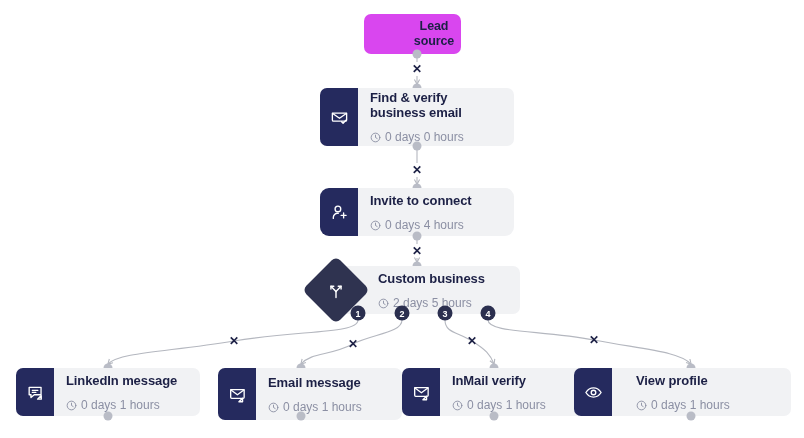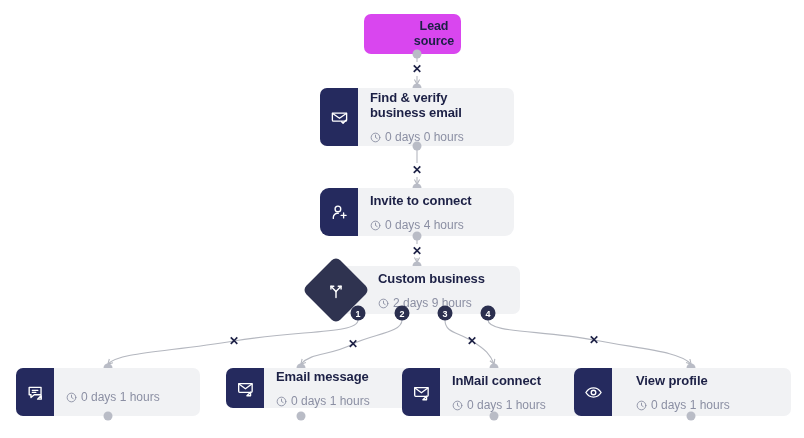--- a/index.html
+++ b/index.html
@@ -198,21 +198,21 @@
 
   <div class="port" style="left:417px;top:266px;"></div>
   <div class="node" style="left:336px;top:266px;width:184px;height:48px;">
     <div class="body" style="padding-left:42px;">
       <div class="title">Custom business</div>
       <div class="meta">
         <svg width="11" height="11" viewBox="0 0 24 24" fill="none" stroke="#8b8fa3" stroke-width="2" stroke-linecap="round">
           <circle cx="12" cy="12" r="9.5"></circle>
             <path d="M12 6.8V12l3.6 2.2"></path>
         </svg>
-        <span>2 days 9 hours</span>
+        <span>2 days 5 hours</span>
       </div>
     </div>
   </div>
   <div class="diamond" style="left:336px;top:290px;">
     <span class="glyph">
       <svg width="19" height="19" viewBox="0 0 24 24" fill="none" stroke="#ffffff" stroke-width="1.8" stroke-linecap="round" stroke-linejoin="round">
         <path d="M12 20.5V13"></path>
         <path d="M12 13L5.6 6.4"></path>
         <path d="M12 13l6.4-6.6"></path>
         <path d="M5.6 6.4h3.6M5.6 6.4v3.6"></path>
@@ -229,33 +229,34 @@
   <div class="port" style="left:108px;top:368px;"></div>
   <div class="node" style="left:16px;top:368px;width:184px;height:48px;">
     <div class="icon-pane">
       <svg width="19" height="19" viewBox="0 0 24 24" fill="none" stroke="#ffffff" stroke-width="1.7" stroke-linecap="round" stroke-linejoin="round">
         <path d="M4 5.5h15v9.4h-8.6L6.3 18.3v-3.4H4z"></path>
         <path d="M8 9.3h7M8 11.9h4.4"></path>
         <path d="M14.6 20.4l4.6-4.6M15.4 20.4h3.9v-3.9"></path>
       </svg>
     </div>
     <div class="body">
+      <div class="title">LinkedIn message</div>
       <div class="meta">
         <svg width="11" height="11" viewBox="0 0 24 24" fill="none" stroke="#8b8fa3" stroke-width="2" stroke-linecap="round">
           <circle cx="12" cy="12" r="9.5"></circle>
             <path d="M12 6.8V12l3.6 2.2"></path>
         </svg>
         <span>0 days 1 hours</span>
       </div>
     </div>
   </div>
   <div class="port" style="left:108px;top:416px;"></div>
 
   <div class="port" style="left:301px;top:368px;"></div>
-  <div class="node" style="left:226px;top:368px;width:184px;height:40px;">
+  <div class="node" style="left:218px;top:368px;width:184px;height:52px;">
     <div class="icon-pane">
       <svg width="19" height="19" viewBox="0 0 24 24" fill="none" stroke="#ffffff" stroke-width="1.7" stroke-linecap="round" stroke-linejoin="round">
         <path d="M3.4 5.9h17v9.6a1.3 1.3 0 0 1-1.3 1.3H4.7a1.3 1.3 0 0 1-1.3-1.3z"></path>
         <path d="M3.8 6.4l8.1 5.9 8.1-5.9"></path>
         <path d="M13.8 21.2l4.5-4.5M14.6 21.2h3.8v-3.8"></path>
       </svg>
     </div>
     <div class="body">
       <div class="title">Email message</div>
       <div class="meta">
@@ -272,21 +273,21 @@
   <div class="port" style="left:494px;top:368px;"></div>
   <div class="node" style="left:402px;top:368px;width:184px;height:48px;">
     <div class="icon-pane">
       <svg width="19" height="19" viewBox="0 0 24 24" fill="none" stroke="#ffffff" stroke-width="1.7" stroke-linecap="round" stroke-linejoin="round">
         <path d="M3.4 5.9h17v9.6a1.3 1.3 0 0 1-1.3 1.3H4.7a1.3 1.3 0 0 1-1.3-1.3z"></path>
         <path d="M3.8 6.4l8.1 5.9 8.1-5.9"></path>
         <path d="M13.8 21.2l4.5-4.5M14.6 21.2h3.8v-3.8"></path>
       </svg>
     </div>
     <div class="body">
-      <div class="title">InMail connect</div>
+      <div class="title">InMail verify</div>
       <div class="meta">
         <svg width="11" height="11" viewBox="0 0 24 24" fill="none" stroke="#8b8fa3" stroke-width="2" stroke-linecap="round">
           <circle cx="12" cy="12" r="9.5"></circle>
             <path d="M12 6.8V12l3.6 2.2"></path>
         </svg>
         <span>0 days 1 hours</span>
       </div>
     </div>
   </div>
   <div class="port" style="left:494px;top:416px;"></div>

